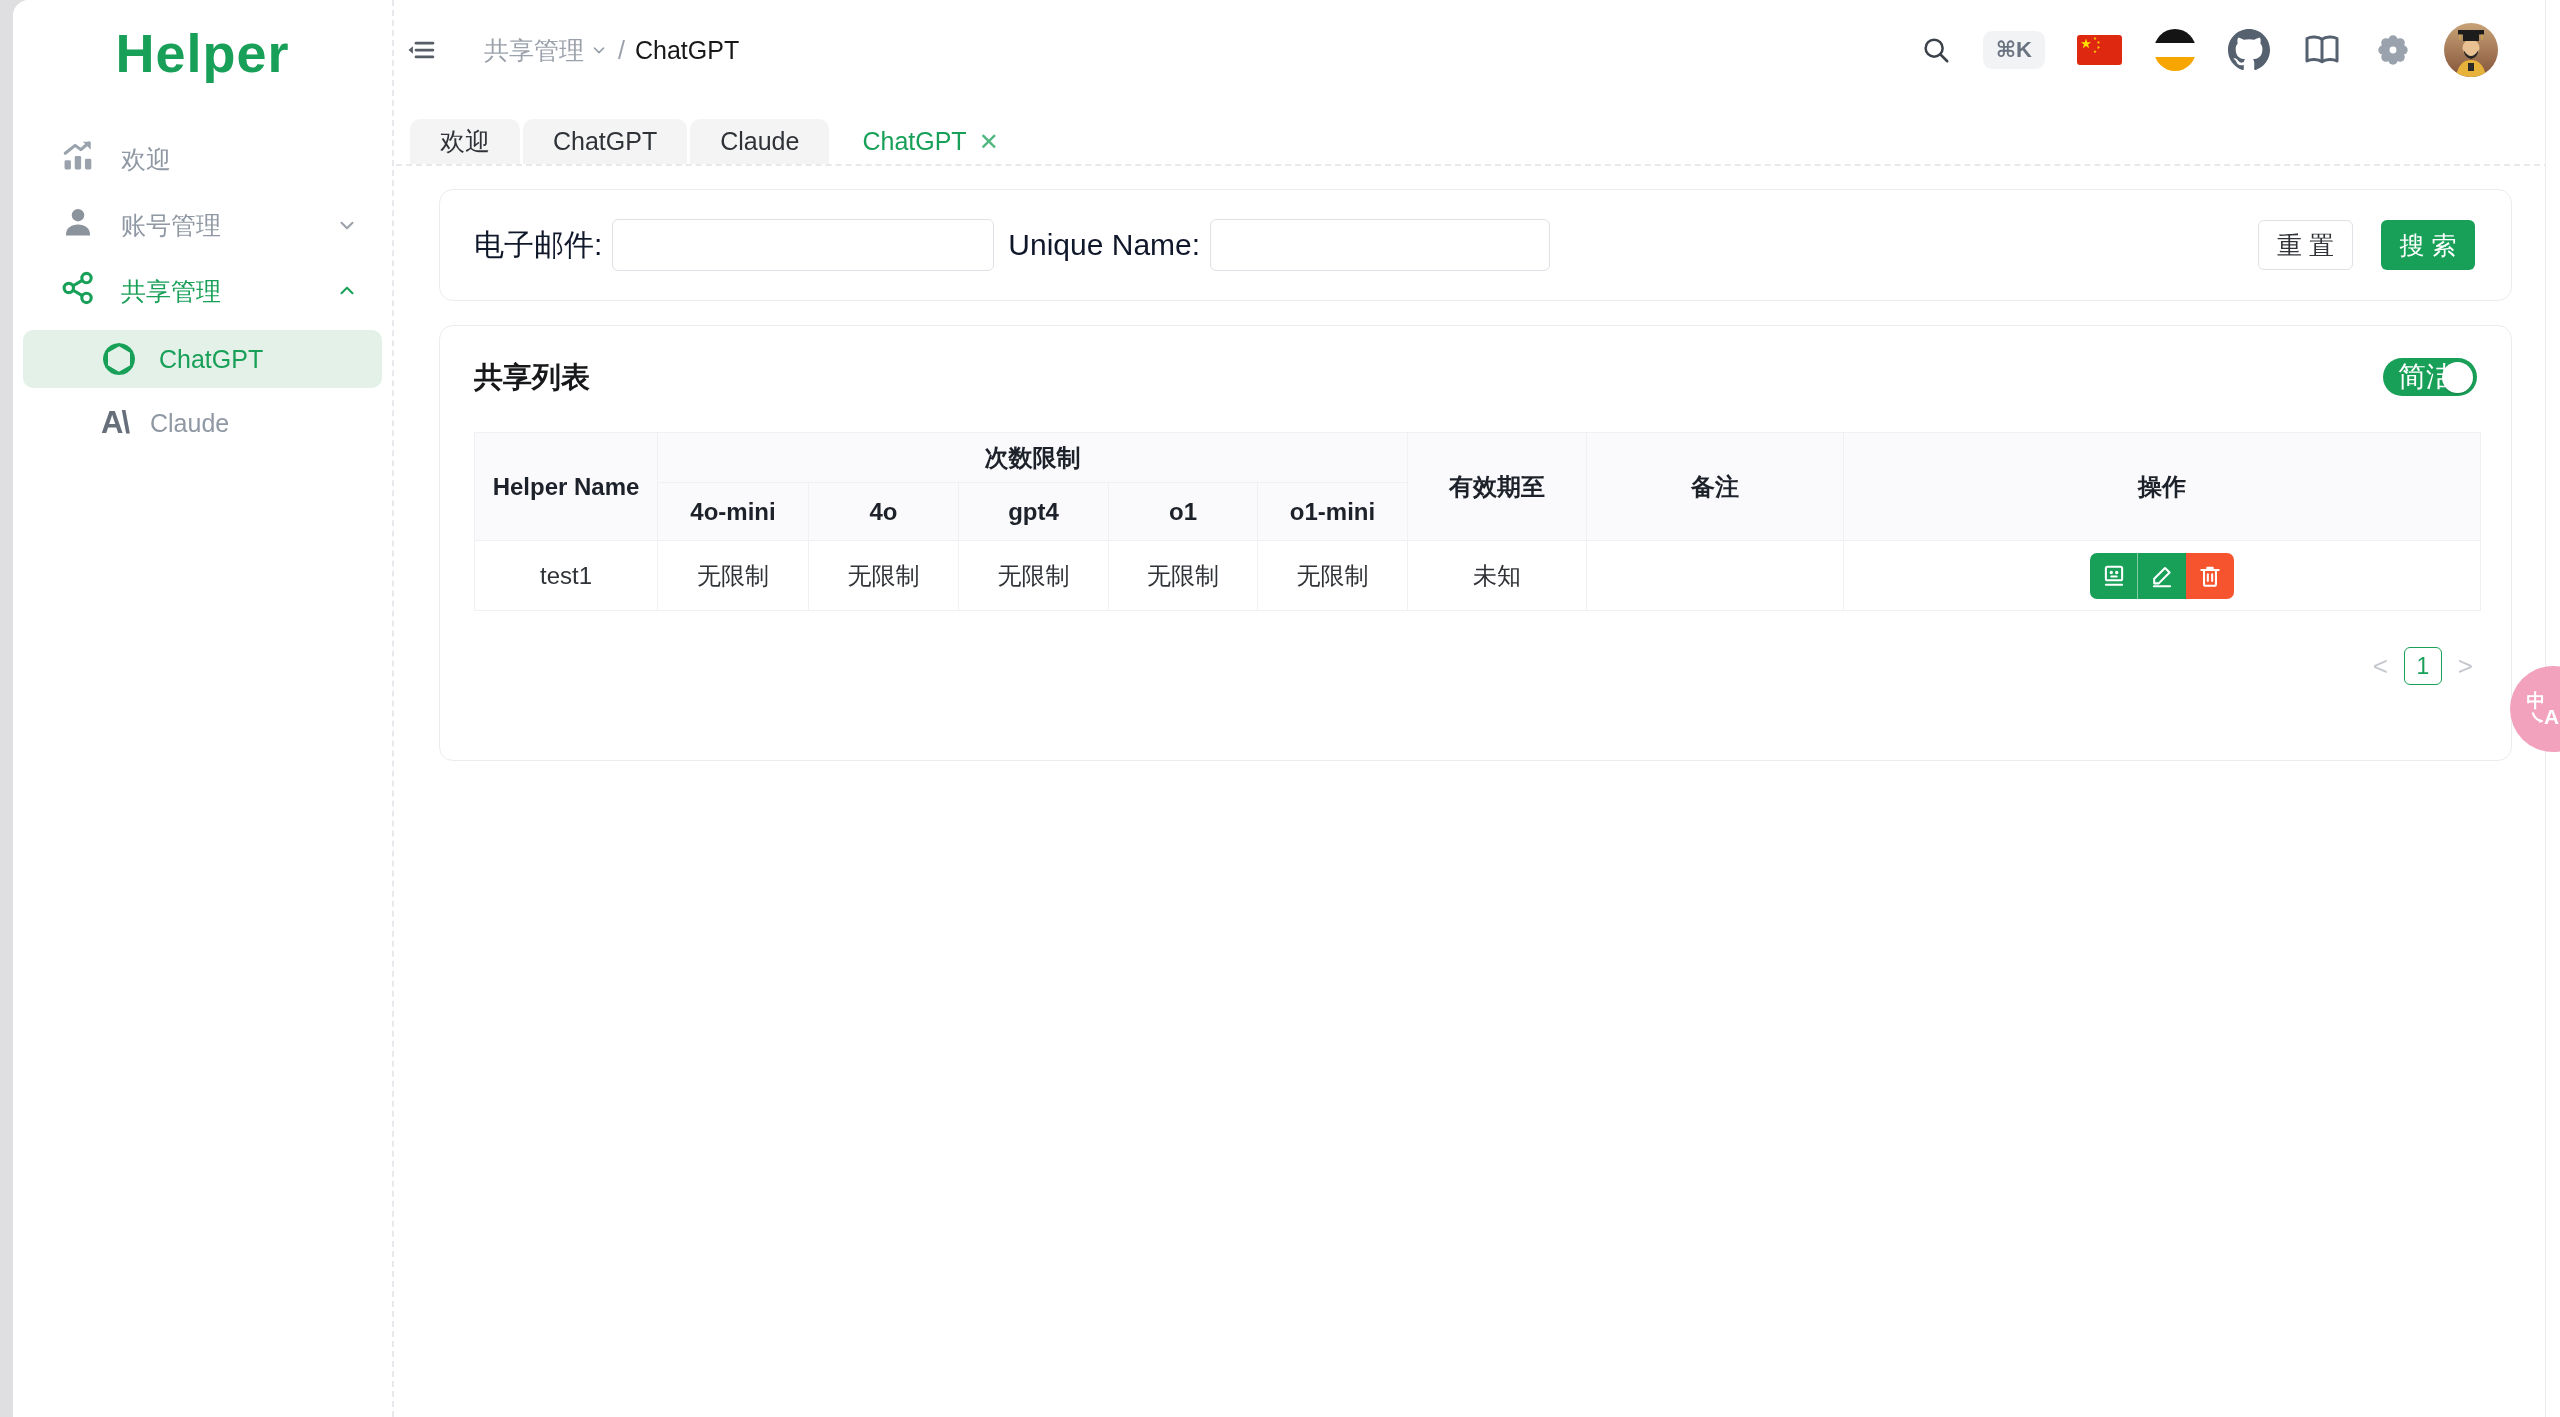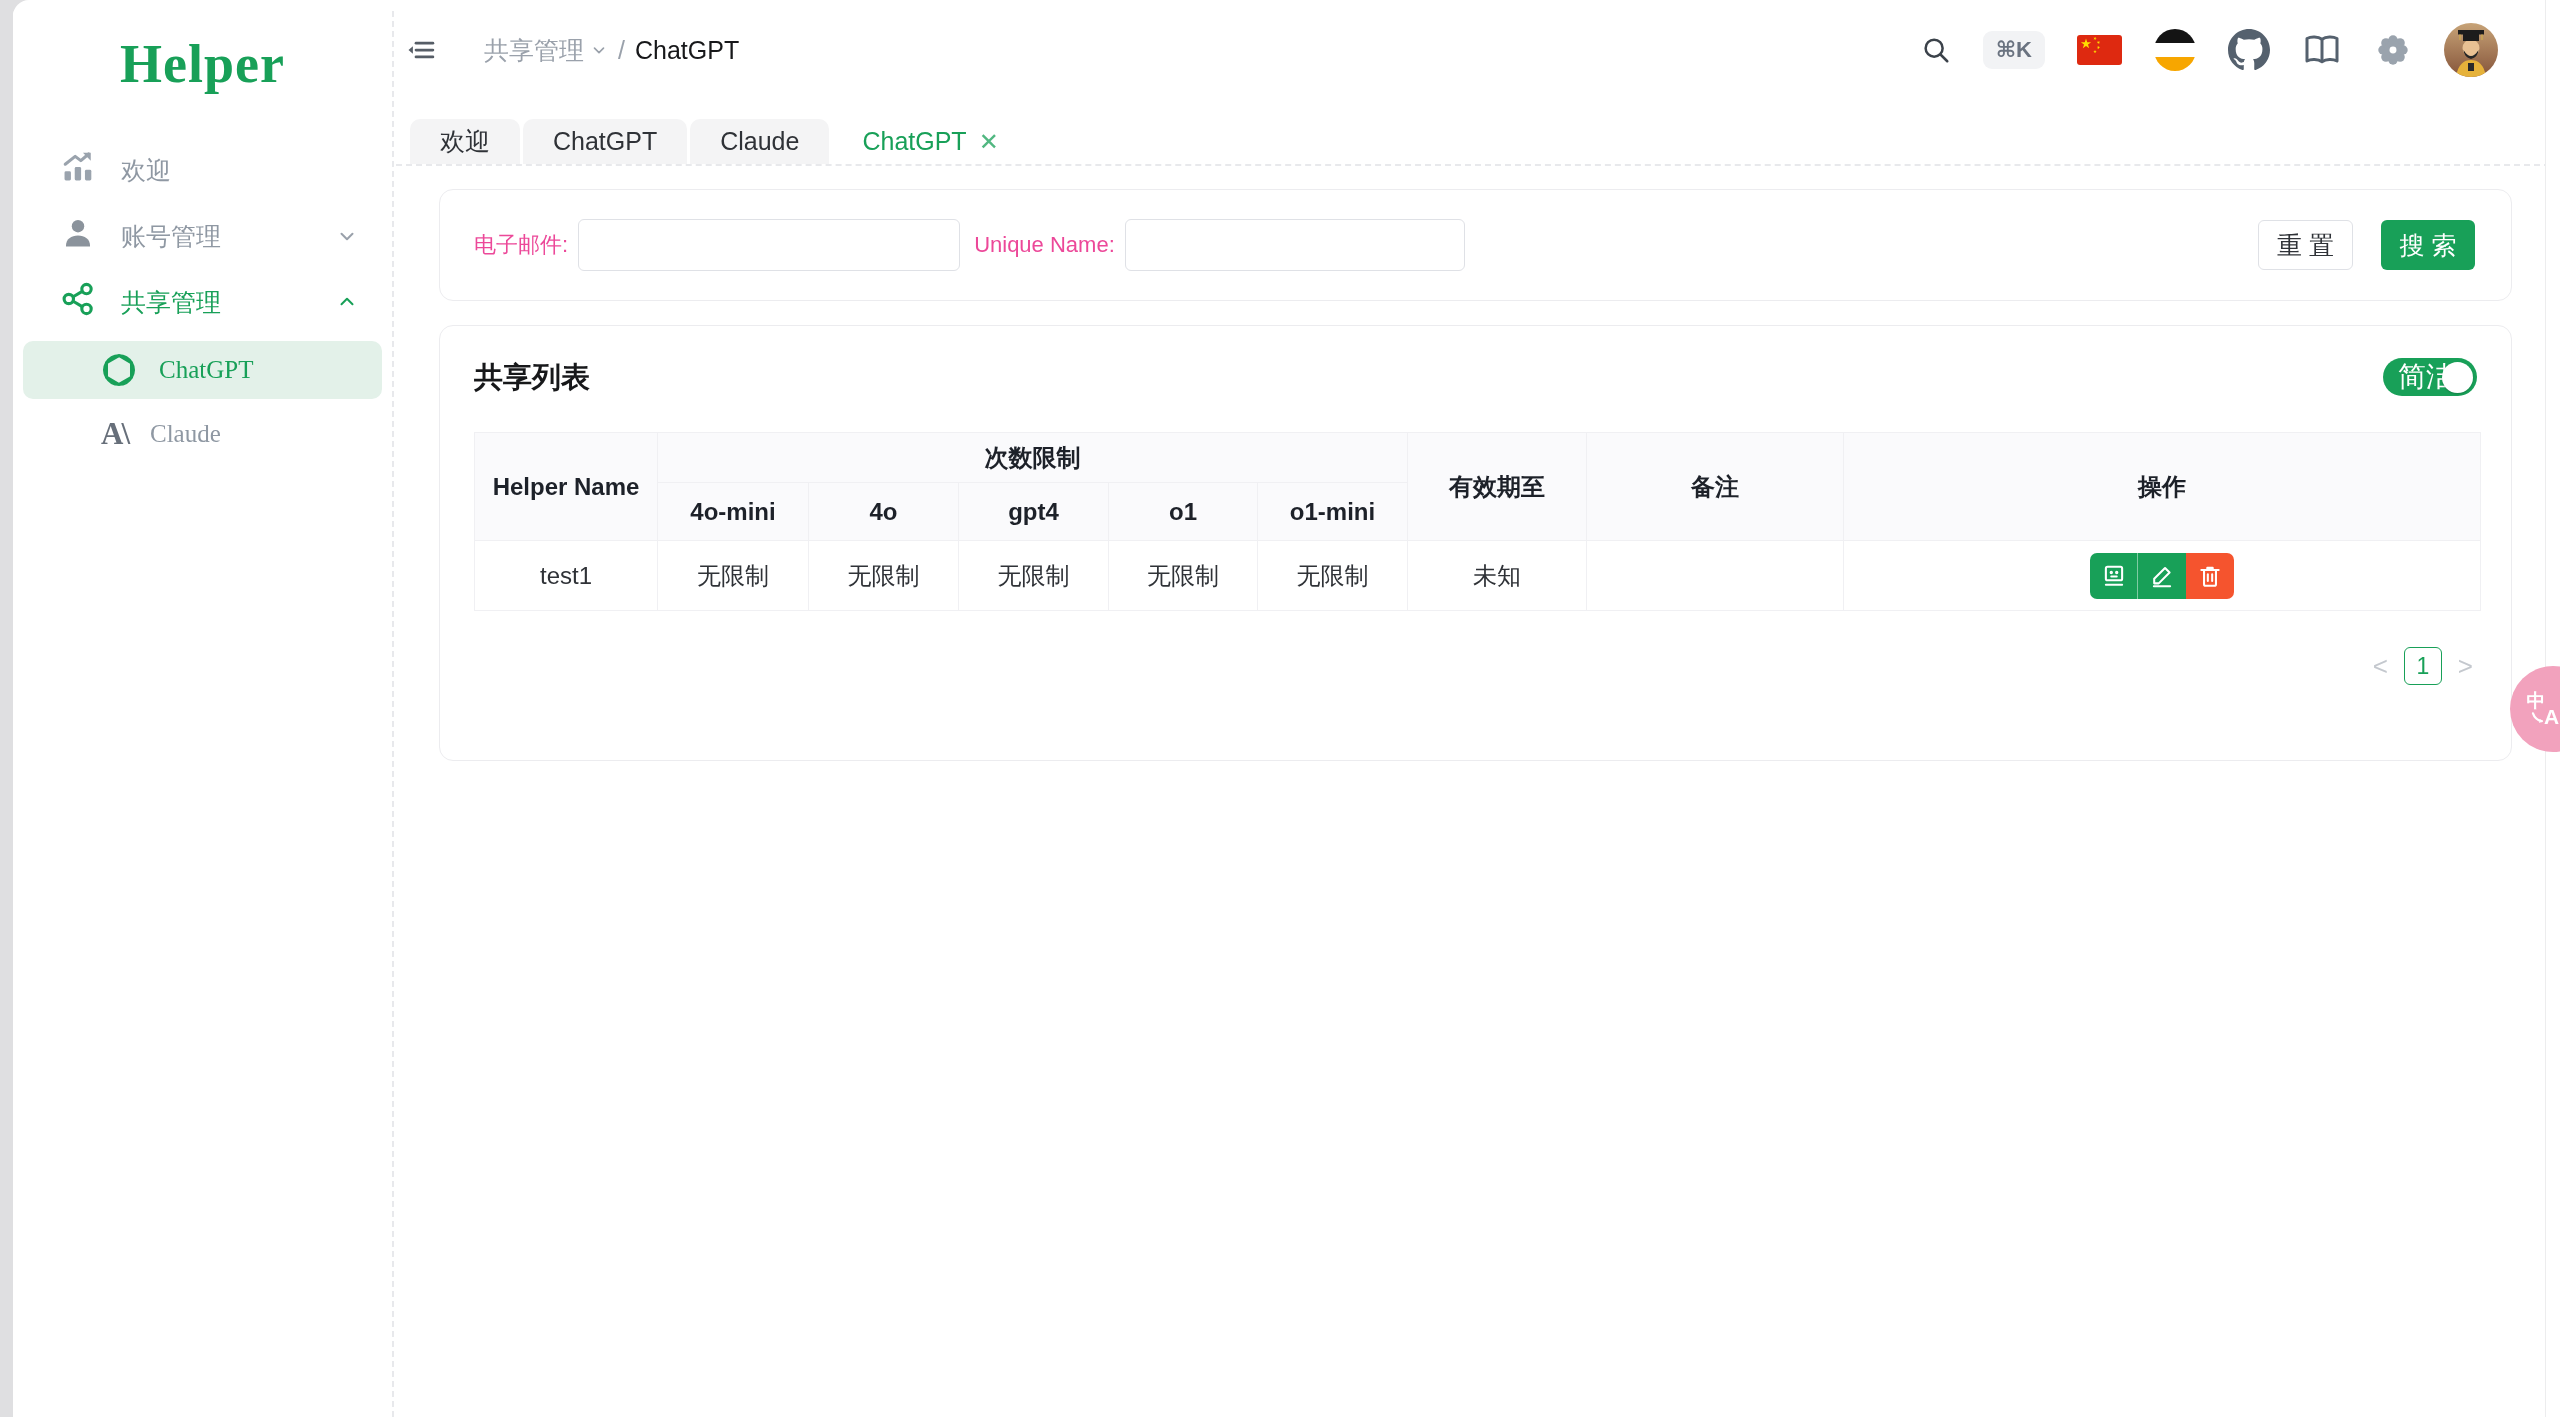--- a/index.html
+++ b/index.html
@@ -9,22 +9,22 @@
     font-family:"Liberation Sans","DejaVu Sans",sans-serif;
     color:#2f3237;
     overflow:hidden;
   }
   .window {
     position:absolute; left:13px; top:0; right:0; bottom:0;
     background:#fff; border-top-left-radius:16px; overflow:hidden;
   }
   
   .sidebar {
-    position:absolute; left:0; top:11px; bottom:0; width:381px;
-    background:#fff; border-right:2px dashed #e8e9ec;font-family:Liberation Serif, serif;
+    position:absolute; left:0; top:0; bottom:0; width:381px;
+    background:#fff; border-right:2px dashed #e8e9ec;
   }
   .logo {
     margin-top:22px; text-align:center;
     font-size:54px; font-weight:800; color:#18a058; letter-spacing:1px;
   }
   .menu { margin-top:42px; }
   .menu-item {
     position:relative; display:flex; align-items:center; gap:26px;
     height:66px; padding:0 44px 0 48px;
     color:#8f98a3; font-size:25px; cursor:pointer;
@@ -73,21 +73,21 @@
     padding:0 30px; margin-right:3px;
     background:#f4f4f5; border-radius:10px 10px 0 0;
     font-size:25px; color:#2f3237; cursor:pointer; white-space:nowrap;
   }
   .tab.active { background:#fff; color:#18a058; }
   .tab-close { color:#18a058; opacity:.75; font-size:24px; line-height:1; }
   
   .content { padding:23px 48px 0 43px; }
   .card { background:#fff; border:1px solid #ececef; border-radius:14px; }
   .search-card { height:112px; display:flex; align-items:center; padding:0 36px 0 34px; }
-  .f-label { font-size:22px; color:#ec4899; white-space:nowrap; }
+  .f-label { font-size:30px; color:#0f172a; white-space:nowrap; }
   .f-input {
     height:52px; border:1px solid #dfe1e6; border-radius:6px;
     font-size:24px; padding:0 16px; color:#2f3237; outline:none; background:#fff;
   }
   .inp-email { width:382px; margin-left:10px; }
   .inp-uname { width:340px; margin-left:10px; }
   .lbl-uname { margin-left:14px; }
   .spacer { flex:1; }
   .btn-reset {
     min-width:90px; height:50px; padding:0 18px;

